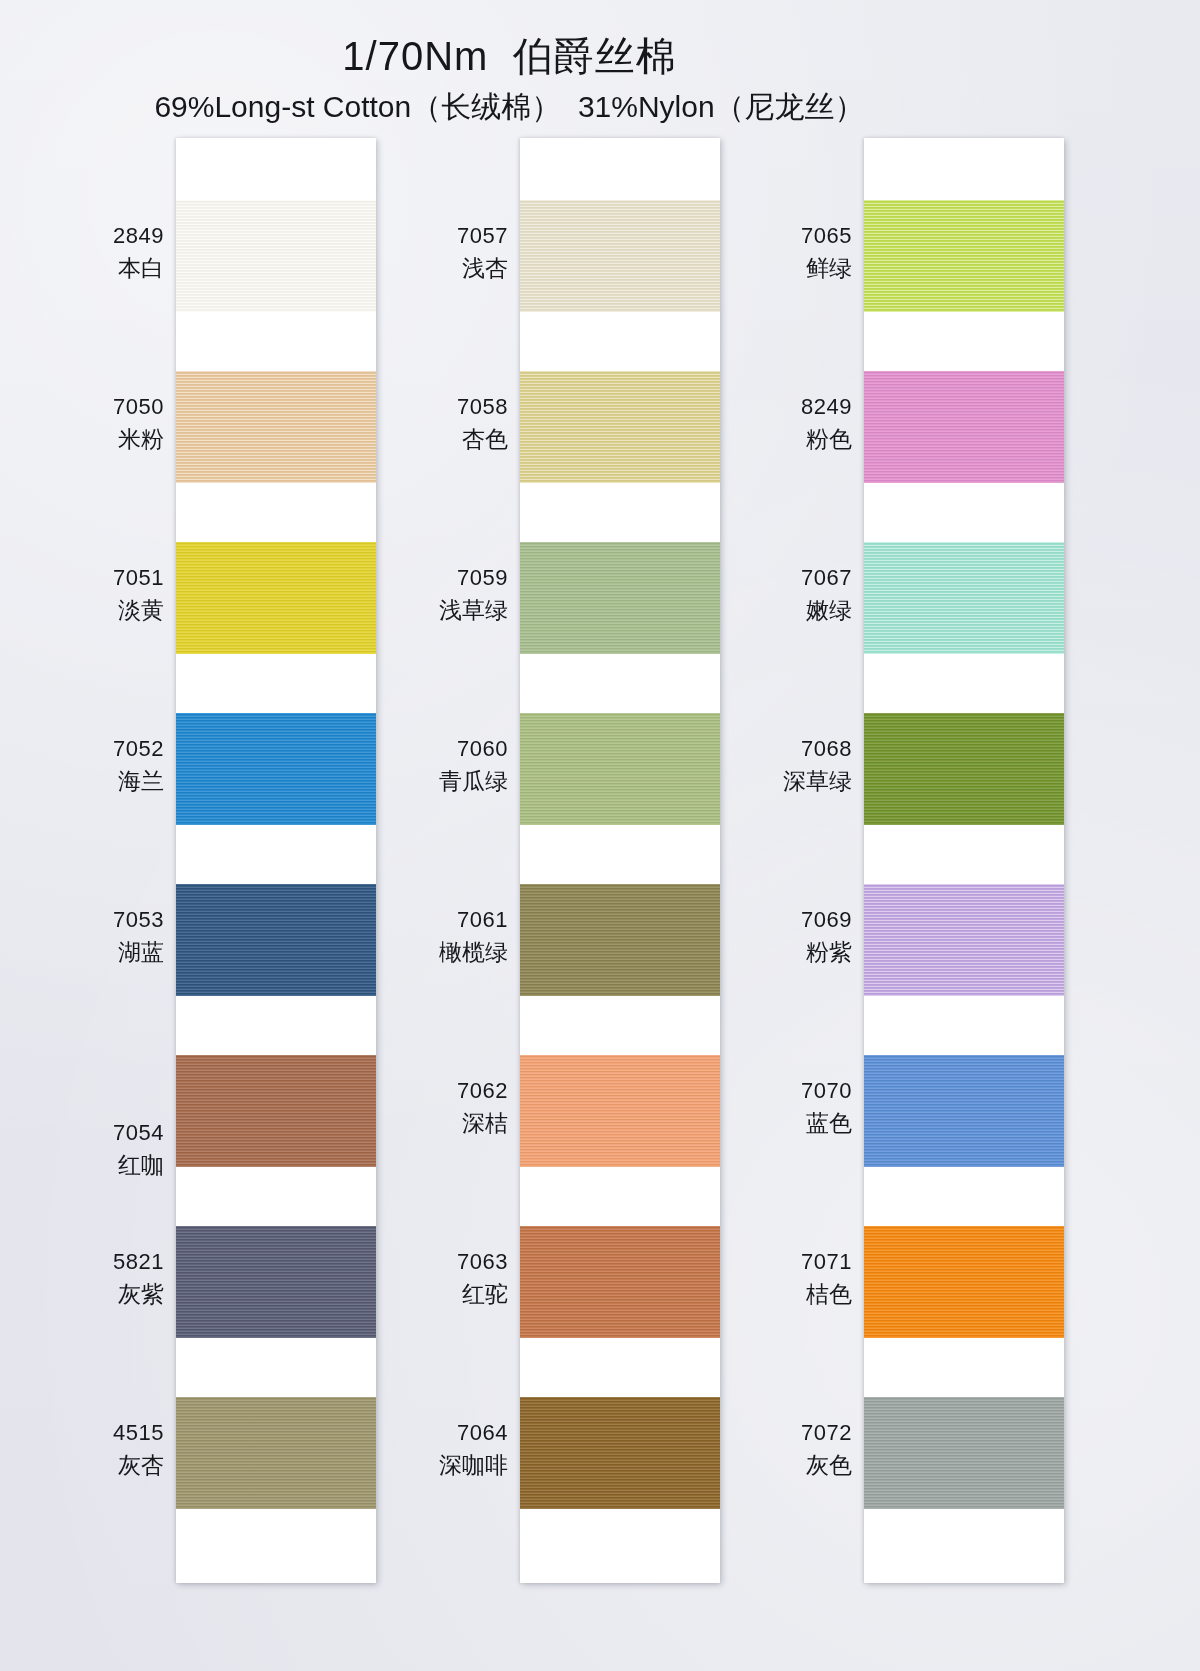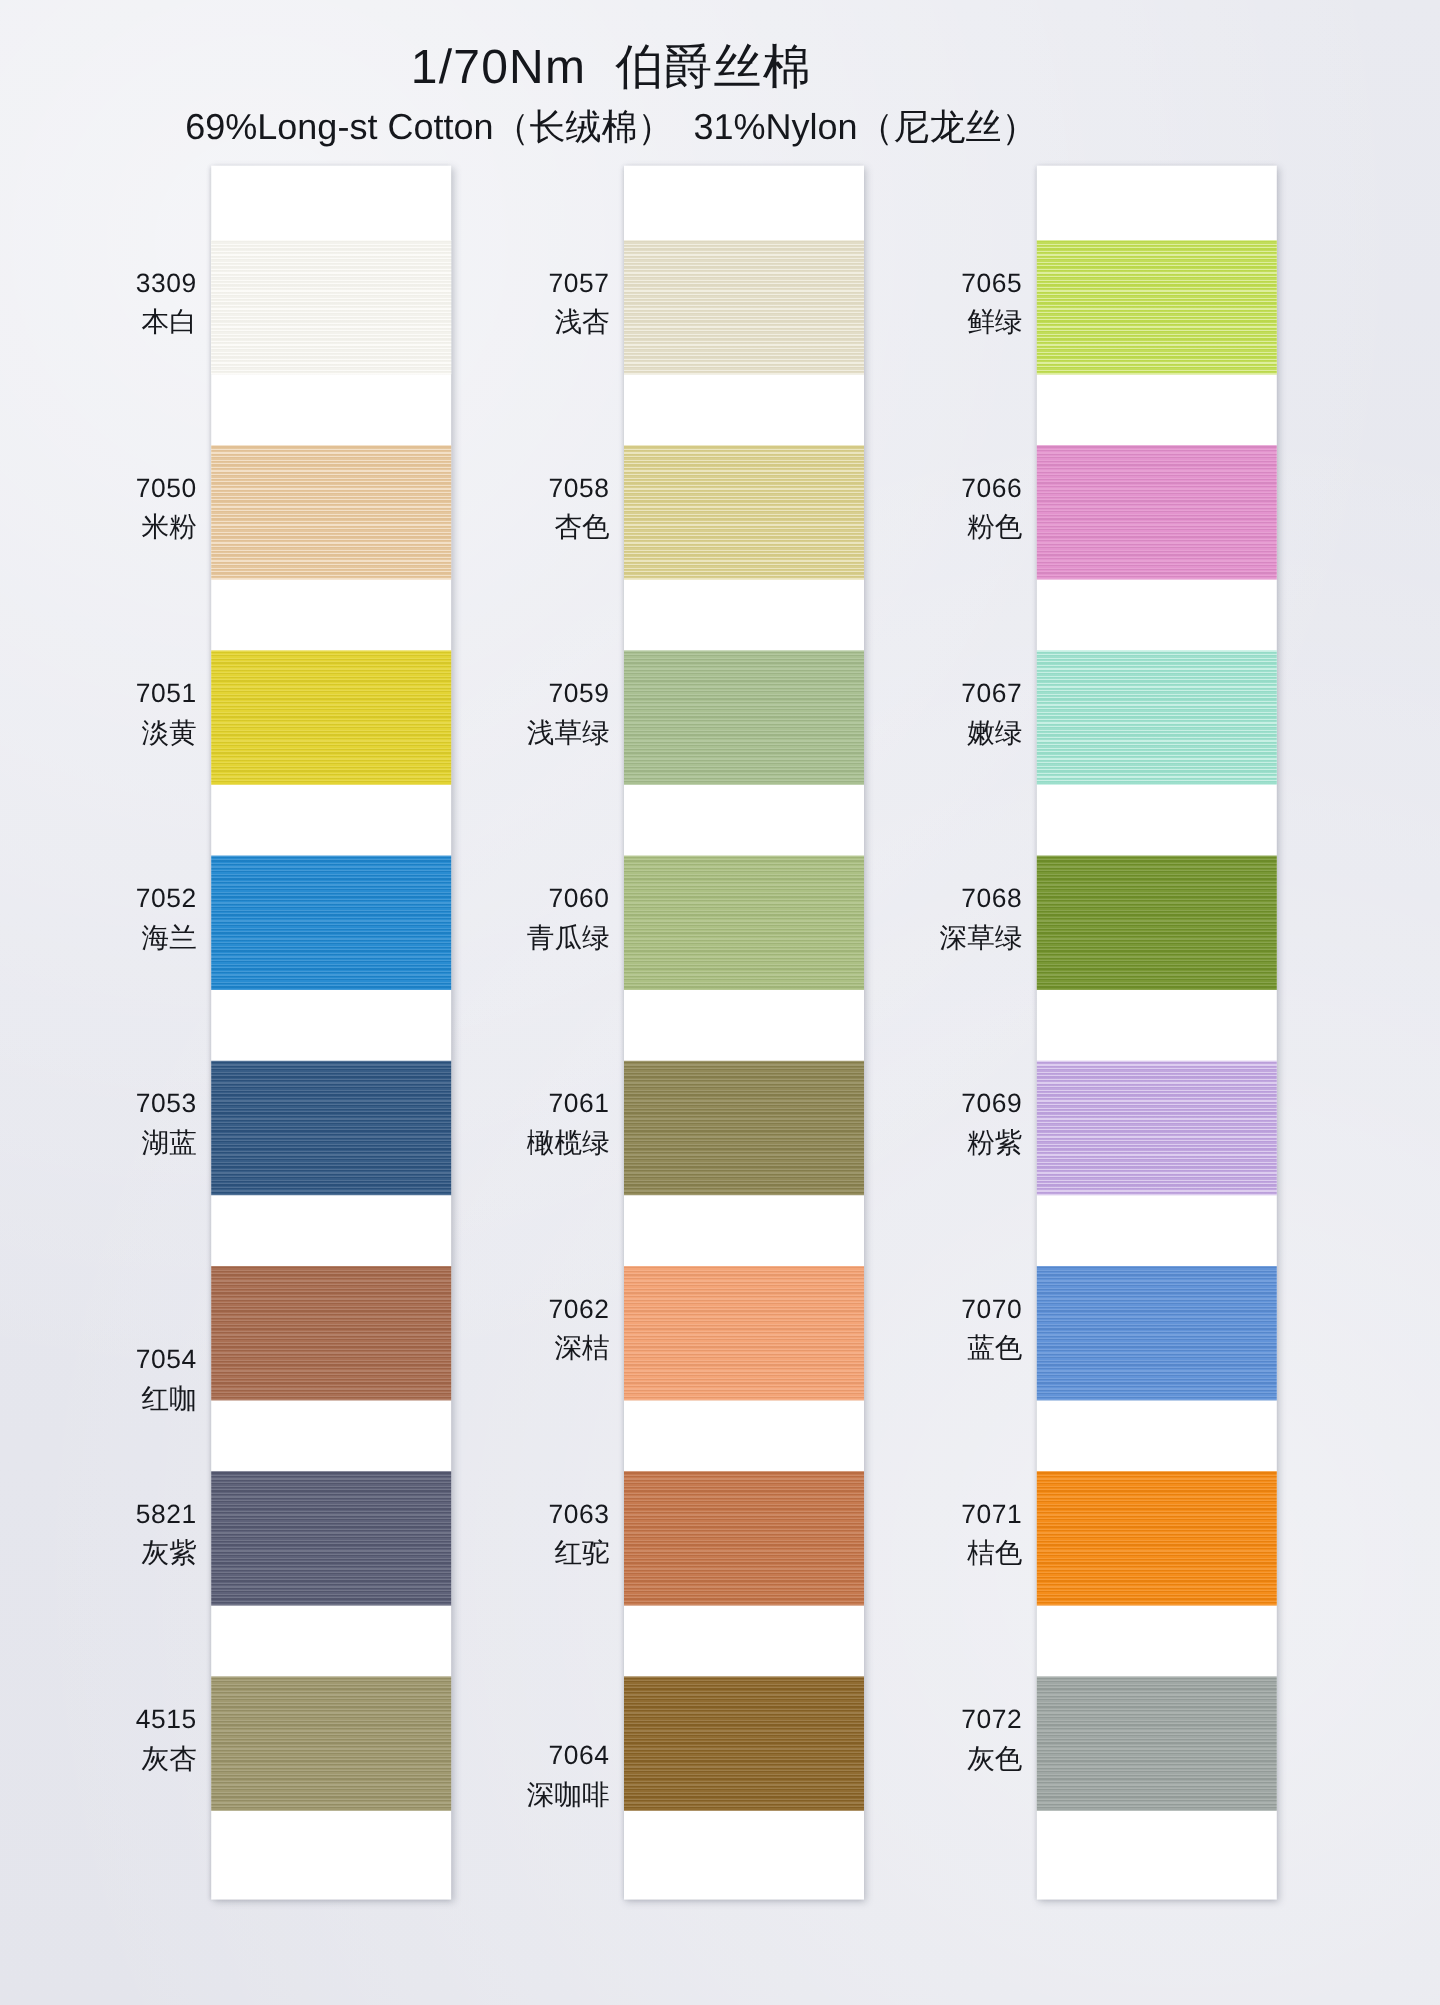--- a/index.html
+++ b/index.html
@@ -114,21 +114,21 @@
       <div class="swatch" style="top: 233px; height: 112px; background: rgb(226, 142, 203);"></div>
       <div class="swatch pale" style="top: 404px; height: 112px; background: rgb(154, 227, 206);"></div>
       <div class="swatch" style="top: 575px; height: 112px; background: rgb(114, 146, 43);"></div>
       <div class="swatch pale" style="top: 746px; height: 112px; background: rgb(193, 164, 226);"></div>
       <div class="swatch" style="top: 917px; height: 112px; background: rgb(91, 142, 214);"></div>
       <div class="swatch" style="top: 1088px; height: 112px; background: rgb(244, 135, 15);"></div>
       <div class="swatch" style="top: 1259px; height: 112px; background: rgb(155, 163, 160);"></div>
     </div>
   <div id="labels-layer">
       <div class="labelgroup lab-0" style="top: 84px;">
-        <div class="code">3309</div>
+        <div class="code">2849</div>
         <div class="name">本白</div>
       </div>
       <div class="labelgroup lab-0" style="top: 255px;">
         <div class="code">7050</div>
         <div class="name">米粉</div>
       </div>
       <div class="labelgroup lab-0" style="top: 426px;">
         <div class="code">7051</div>
         <div class="name">淡黄</div>
       </div>
@@ -173,30 +173,30 @@
         <div class="name">橄榄绿</div>
       </div>
       <div class="labelgroup lab-1" style="top: 939px;">
         <div class="code">7062</div>
         <div class="name">深桔</div>
       </div>
       <div class="labelgroup lab-1" style="top: 1110px;">
         <div class="code">7063</div>
         <div class="name">红驼</div>
       </div>
-      <div class="labelgroup lab-1" style="top: 1311px;">
+      <div class="labelgroup lab-1" style="top: 1281px;">
         <div class="code">7064</div>
         <div class="name">深咖啡</div>
       </div>
       <div class="labelgroup lab-2" style="top: 84px;">
         <div class="code">7065</div>
         <div class="name">鲜绿</div>
       </div>
       <div class="labelgroup lab-2" style="top: 255px;">
-        <div class="code">7066</div>
+        <div class="code">8249</div>
         <div class="name">粉色</div>
       </div>
       <div class="labelgroup lab-2" style="top: 426px;">
         <div class="code">7067</div>
         <div class="name">嫩绿</div>
       </div>
       <div class="labelgroup lab-2" style="top: 597px;">
         <div class="code">7068</div>
         <div class="name">深草绿</div>
       </div>

